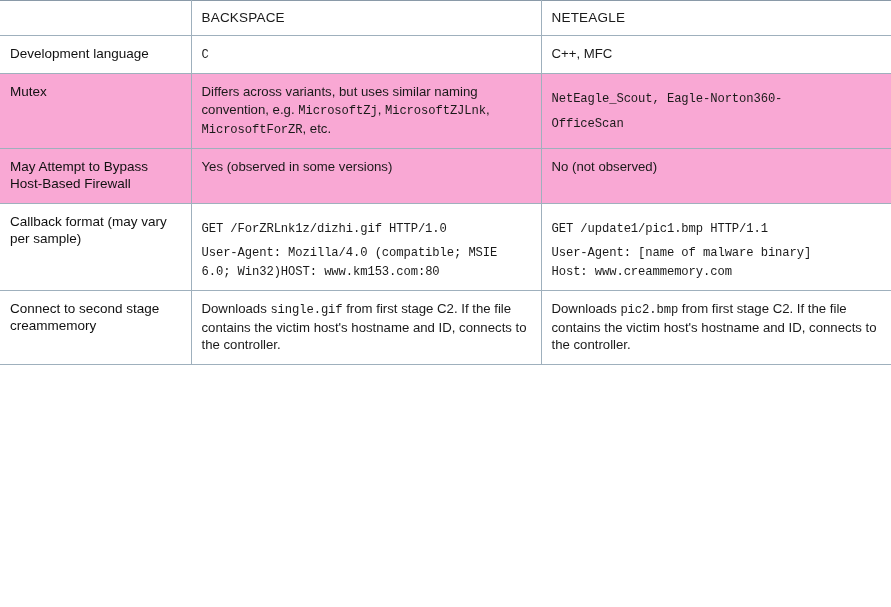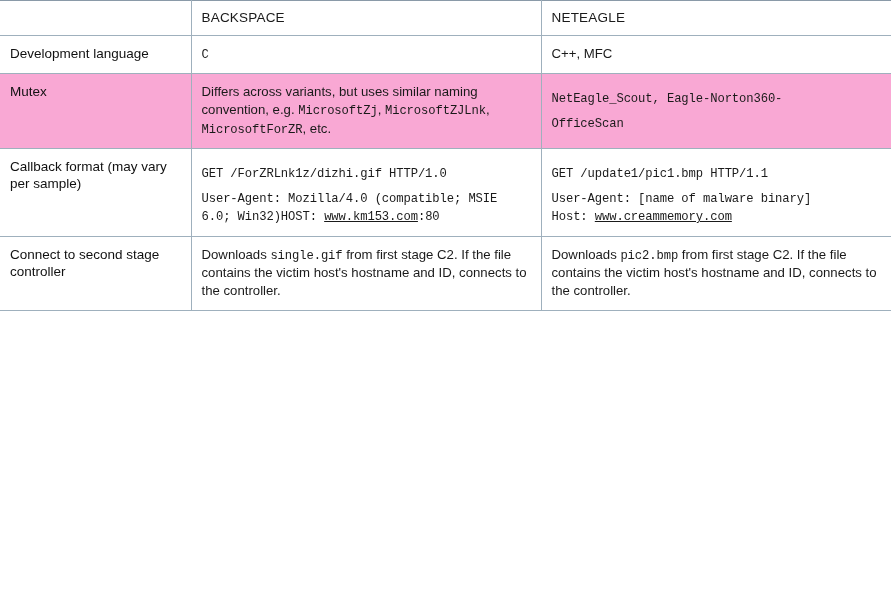--- a/index.html
+++ b/index.html
@@ -54,21 +54,20 @@
     font-size: 13.2px;
     line-height: 1.35;
     color: #1a1a1a;
   }
   .mono {
     font-family: "Liberation Mono", monospace;
     font-size: 12.2px;
     letter-spacing: -0.1px;
   }
   .under {
-    text-decoration: underline;
   }
   .row-sep td, .row-sep th {
     border-bottom: 1px solid #9fb0bd;
   }
   .cellline { display: block; margin-top: 8px; }
 </style>
 </head>
 <body>
 
 <table id="comparison-table">
@@ -101,38 +100,43 @@
       <span>Differs across variants, but uses similar naming</span>
       <span>convention, e.g. </span><span class="mono">MicrosoftZj</span><span>, </span><span class="mono">MicrosoftZJLnk</span><span>, </span><span class="mono">MicrosoftForZR</span><span>, etc.</span>
     </td>
     <td class="body-cell">
       <span class="mono cellline">NetEagle_Scout, Eagle-Norton360-</span>
       <span class="mono cellline">OfficeScan</span>
     </td>
   </tr>
 
 
+  <tr class="shaded row-sep">
+    <td class="label-cell">May Attempt to Bypass Host-Based Firewall</td>
+    <td class="body-cell">Yes (observed in some versions)</td>
+    <td class="body-cell">No (not observed)</td>
+  </tr>
 
   <tr class="plain row-sep">
     <td class="label-cell">Callback format (may vary per sample)</td>
     <td class="body-cell">
       <span class="mono cellline">GET /ForZRLnk1z/dizhi.gif HTTP/1.0</span>
       <span class="mono cellline">User-Agent: Mozilla/4.0 (compatible; MSIE</span>
       <span class="mono">6.0; Win32)HOST: </span><span class="mono under">www.km153.com</span><span class="mono">:80</span>
     </td>
     <td class="body-cell">
       <span class="mono cellline">GET /update1/pic1.bmp HTTP/1.1</span>
       <span class="mono cellline">User-Agent: [name of malware binary]</span>
       <span class="mono">Host: </span><span class="mono under">www.creammemory.com</span>
     </td>
   </tr>
 
 
   <tr class="plain row-sep">
-    <td class="label-cell">Connect to second stage controller</td>
+    <td class="label-cell">Connect to second stage creammemory</td>
     <td class="body-cell">
       <span>Downloads </span><span class="mono">single.gif</span><span> from first stage C2. If the file contains the victim host's hostname and ID, connects to the controller.</span>
     </td>
     <td class="body-cell">
       <span>Downloads </span><span class="mono">pic2.bmp</span><span> from first stage C2. If the file contains the victim host's hostname and ID, connects to the controller.</span>
     </td>
   </tr>
 
 
 </tbody>

